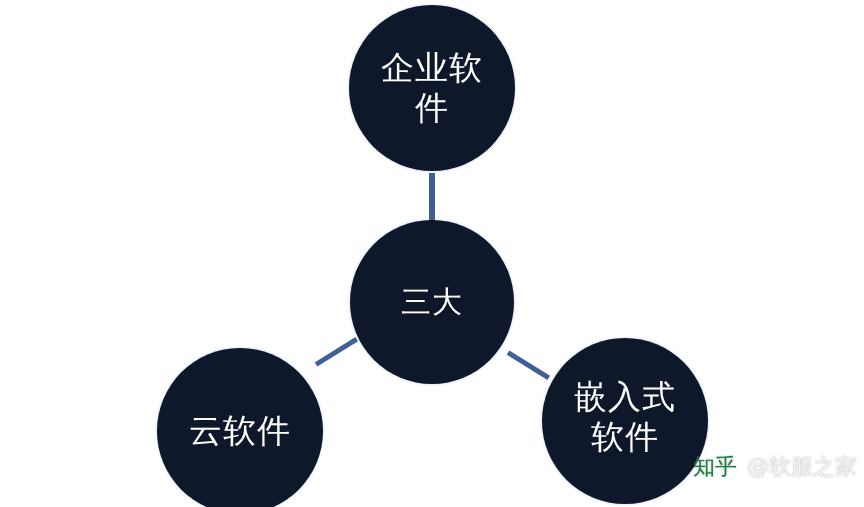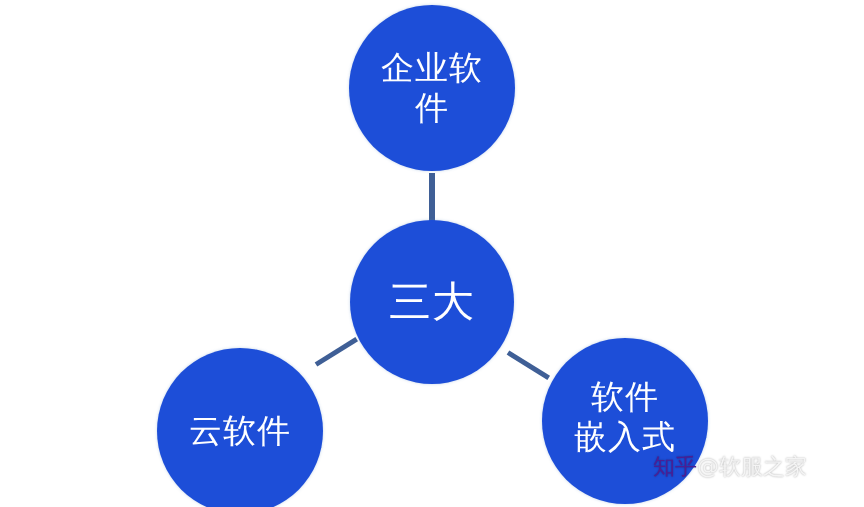--- a/index.html
+++ b/index.html
@@ -4,63 +4,63 @@
   <style>
     html, body { margin: 0; padding: 0; }
     body {
       width: 864px; height: 507px; background: #ffffff;
       position: relative; overflow: hidden;
       font-family: "DejaVu Sans", "Liberation Sans", sans-serif;
     }
     .connector { position: absolute; background: #3f5f96; transform-origin: 0 50%; }
     .node {
       position: absolute; border-radius: 50%;
-      background: #1d4ed8;
+      background: #0f172a;
       box-shadow: 0 0 3px rgba(79,129,189,0.35);
       display: flex; align-items: center; justify-content: center;
       text-align: center; color: #ffffff;
     }
     .node-label { display: block; line-height: 1.2; letter-spacing: 1px; }
     .watermark {
       position: absolute; left: 653px; top: 452px;
       font-size: 22px; color: #ffffff;
       text-shadow: 0 0 2px rgba(0,0,0,0.35);
       white-space: nowrap;
     }
-    .wm-zhihu { color: #4c1d95; }
-    .wm-handle { color: #f4f4f4; margin-left: 0; }
+    .wm-zhihu { color: #15803d; margin-left: 40px; }
+    .wm-handle { color: #f4f4f4; margin-left: 10px; }
   </style>
 </head>
 <body>
 
 <div class="connector" style="left:429px; top:173px; width:6px; height:50px; transform:none;"></div>
 <div class="connector" style="left:316px; top:362px; width:48px; height:5px; transform:rotate(-32deg);"></div>
 <div class="connector" style="left:508px; top:350px; width:48px; height:5px; transform:rotate(32deg);"></div>
 
 <div class="node" style="left:349px; top:5px; width:166px; height:166px; font-size:33px;">
   <div>
     <span class="node-label">企业软</span>
     <span class="node-label">件</span>
   </div>
 </div>
 
-<div class="node" style="left:350px; top:220px; width:164px; height:164px; font-size:42px;">
+<div class="node" style="left:350px; top:220px; width:164px; height:164px; font-size:30px;">
   <div>
     <span class="node-label">三大</span>
   </div>
 </div>
 
 <div class="node" style="left:157px; top:348px; width:166px; height:166px; font-size:33px;">
   <div>
     <span class="node-label">云软件</span>
   </div>
 </div>
 
 <div class="node" style="left:542px; top:338px; width:166px; height:166px; font-size:33px;">
   <div style="margin-top:-8px;">
+    <span class="node-label">嵌入式</span>
     <span class="node-label">软件</span>
-    <span class="node-label">嵌入式</span>
   </div>
 </div>
 
 <div class="watermark">
   <span class="wm-zhihu">知乎</span><span class="wm-handle">@软服之家</span>
 </div>
 
 </body></html>

